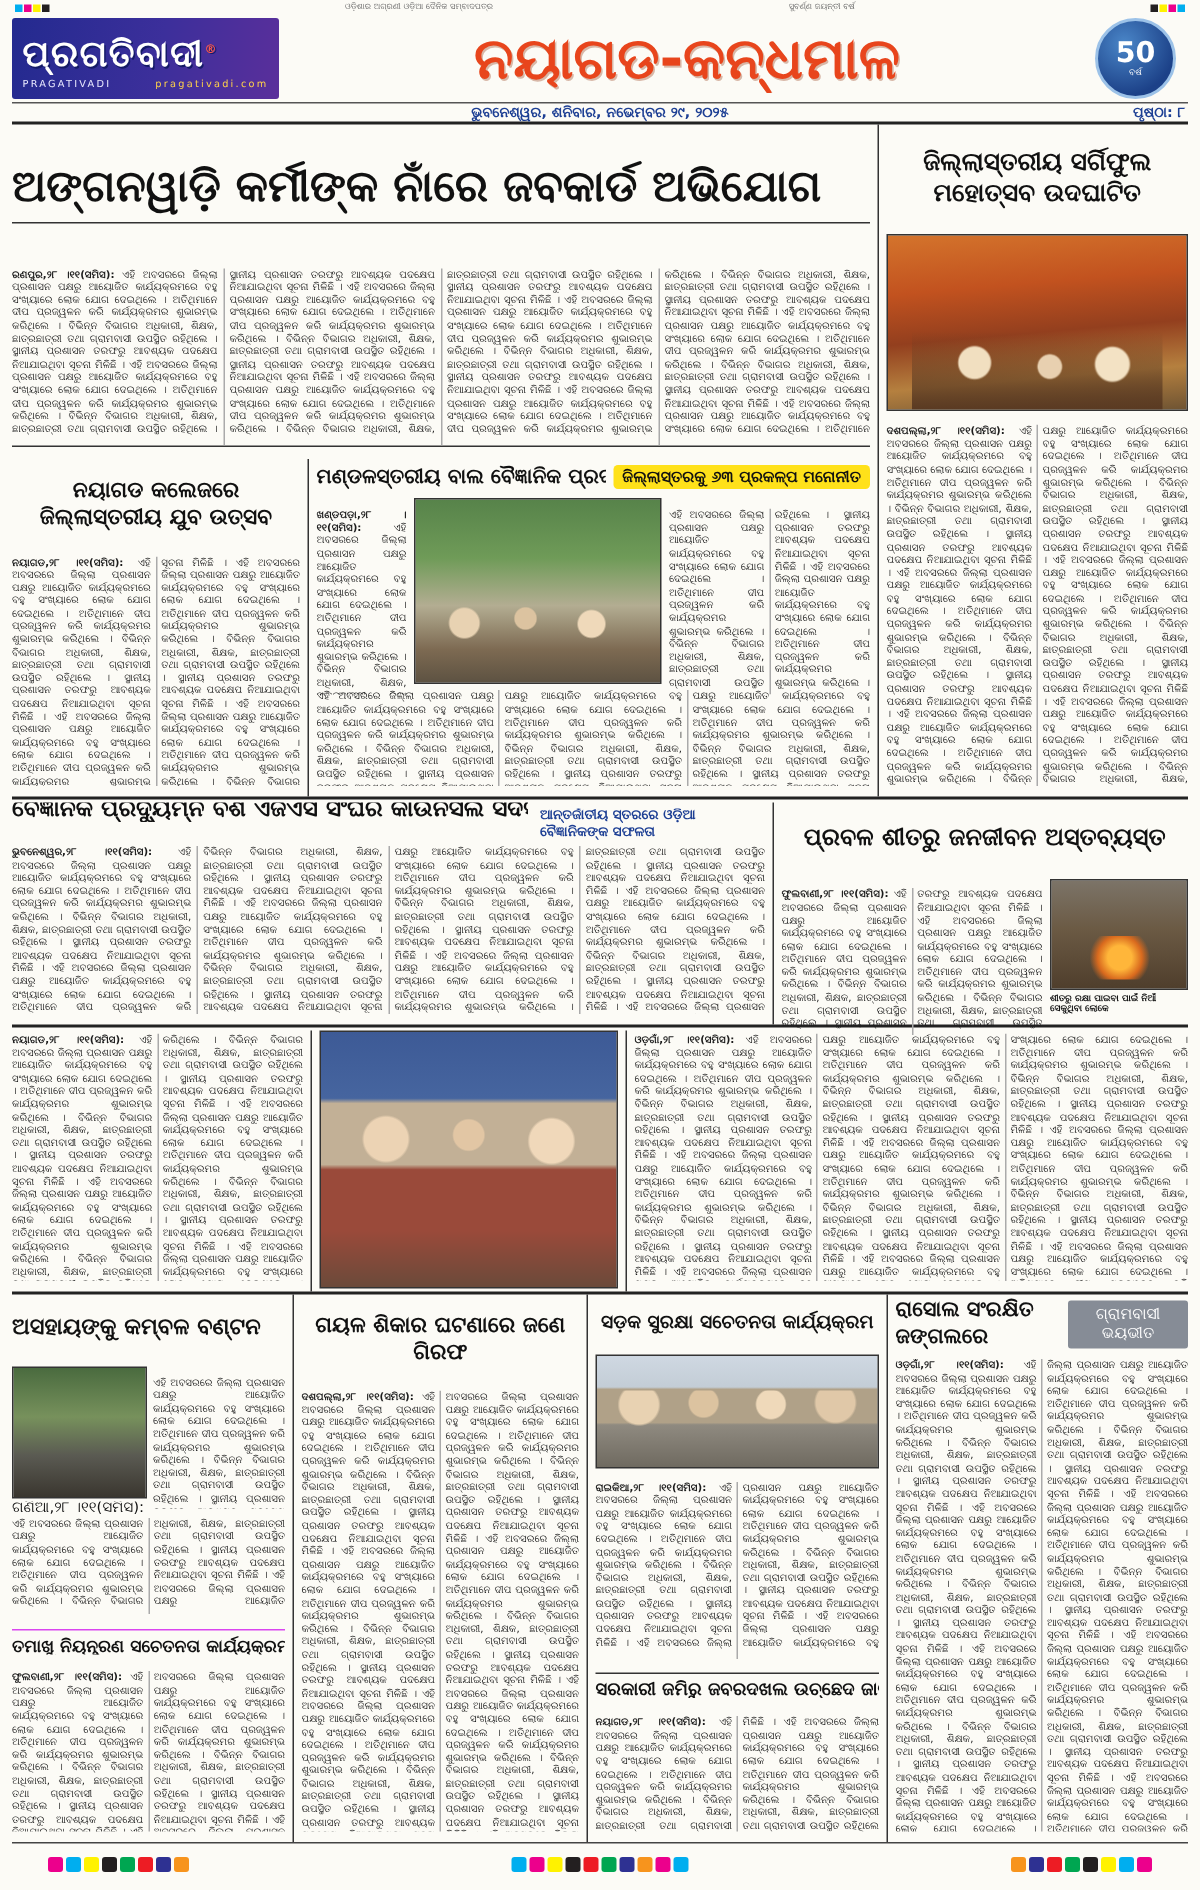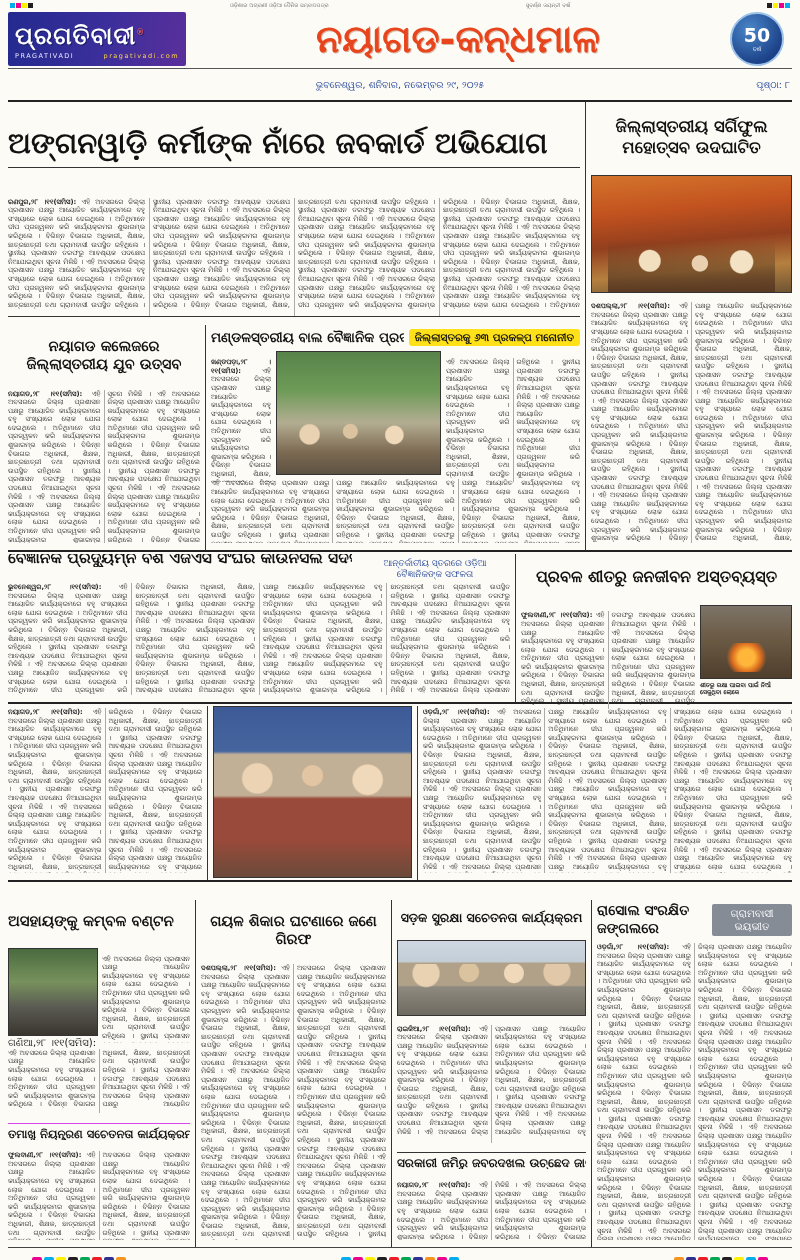--- a/index.html
+++ b/index.html
@@ -20,21 +20,21 @@
   .logo-sub{display:flex;justify-content:space-between;font-size:6.5px;letter-spacing:1.5px;margin-top:2px}
   .logo-latin{color:#e9e9ff}
   .logo-site{color:#ffd24a}
   .edition{flex:1;text-align:center;font-size:38px;line-height:46px;font-weight:800;color:#e8451c;text-shadow:1px 1px 0 #d8b8a8;overflow:hidden;white-space:nowrap}
   .anniv{width:62px;display:flex;justify-content:flex-start;flex:none}
   .anniv-circle{width:54px;height:54px;border-radius:50%;background:radial-gradient(circle at 35% 30%,#4a86c8,#1c4188 72%);border:2px solid #9cc2e8;color:#fff;display:flex;flex-direction:column;align-items:center;justify-content:center}
   .anniv-num{font-size:19px;font-weight:800;line-height:19px}
   .anniv-word{font-size:6px;line-height:8px}
 
   
-  .datebar{height:34px;border-top:1px solid #555;border-bottom:2px solid #222;display:flex;align-items:center;position:relative;color:#1d3f94;font-weight:normal;font-size:9.5px}
+  .datebar{height:15px;border-top:1px solid #555;border-bottom:2px solid #222;display:flex;align-items:center;position:relative;color:#1d3f94;font-weight:bold;font-size:9.5px}
   .date-text{margin:0 auto}
   .page-no{position:absolute;right:2px}
 
   
   .bt{font-size:6.8px;line-height:8.6px;text-align:justify;color:#1c1c1c;overflow:hidden;word-break:break-word}
   .c2{column-count:2;column-gap:7px;column-rule:1px solid #aaa}
   .c3{column-count:3;column-gap:7px;column-rule:1px solid #aaa}
   .c4{column-count:4;column-gap:8px;column-rule:1px solid #aaa}
   .dl{font-weight:bold}
   .caption{font-size:10px;line-height:9px;font-weight:normal;overflow:hidden}
@@ -60,41 +60,41 @@
   .sci-bottom{flex:1;margin-top:4px;min-height:0}
   .r1-right{flex:1;padding-left:5px;display:flex;flex-direction:column;min-width:0}
   .fest-headline{font-size:16.5px;line-height:21px;font-weight:800;text-align:center;height:45px;overflow:hidden}
   .fest-photo{height:118px;margin:1px 0 2px}
   .fest-body{flex:1;min-height:0}
 
   .row2{height:152px;border-bottom:2px solid #222;padding-top:2px}
   .sci2{width:508px;border-right:1px solid #333;padding-right:5px;flex:none;display:flex;flex-direction:column}
   .sci2-headrow{display:flex;align-items:flex-end;gap:8px;height:26px;overflow:hidden}
   .sci2-headline{flex:1;font-size:15.5px;font-weight:800;white-space:nowrap;overflow:hidden}
-  .kicker{color:#1d3f94;font-weight:400;font-size:9px;line-height:11px;width:150px;flex:none;text-align:center;overflow:hidden;max-height:24px}
+  .kicker{color:#1d3f94;font-weight:700;font-size:9px;line-height:11px;width:150px;flex:none;overflow:hidden;max-height:24px}
   .sci2-body{flex:1;margin-top:3px;min-height:0}
   .winter{flex:1;padding-left:5px;display:flex;flex-direction:column;min-width:0}
   .winter-headline{font-size:16px;font-weight:800;height:22px;overflow:hidden;white-space:nowrap;text-align:center}
   .winter-main{display:flex;gap:5px;flex:1;min-height:0;margin-top:2px}
   .winter-body{flex:1;min-width:0;height:100%}
   .winter-side{width:92px;flex:none;display:flex;flex-direction:column}
   .winter-photo{height:74px}
   .winter-cap{font-size:6px;line-height:7.5px;font-weight:bold;margin-top:2px;overflow:hidden;flex:1}
 
   .row3{height:178px;border-bottom:2px solid #222;padding-top:2px}
   .docaward{width:200px;border-right:1px solid #333;padding-right:5px;flex:none;display:flex;flex-direction:column}
   .doc-headline{font-size:12.5px;line-height:16px;font-weight:800;height:34px;overflow:hidden;text-align:center}
   .doc-body{flex:1;margin-top:2px;min-height:0}
   .award-photo-wrap{width:210px;flex:none;border-right:1px solid #333;padding:0 5px 2px 5px}
   .award-photo{width:100%;height:100%}
   .anm{flex:1;padding-left:5px;display:flex;flex-direction:column;min-width:0}
   .anm-headline{font-size:16.5px;font-weight:800;height:25px;overflow:hidden;white-space:nowrap;text-align:center}
   .anm-body{flex:1;margin-top:2px;min-height:0}
 
-  .row4{height:366px;border-bottom:1px solid #444;padding-top:18px}
+  .row4{height:366px;border-bottom:1px solid #444;padding-top:0}
   .colA{width:188px;border-right:1px solid #333;padding-right:5px;flex:none;display:flex;flex-direction:column}
   .blk-headline{font-size:15px;font-weight:800;height:21px;overflow:hidden;white-space:nowrap}
   .blk-row{display:flex;gap:4px;height:88px;margin-top:2px}
   .blk-photo{width:90px;flex:none;height:100%}
   .blk-side{flex:1;min-width:0;height:100%}
   .blk-cap{margin-top:2px;height:10px}
   .blk-body{height:64px;margin-top:1px}
   .tob-headline{font-size:11.5px;font-weight:700;height:17px;overflow:hidden;white-space:nowrap;margin-top:3px;border-top:1px solid #d946ef;padding-top:3px}
   .tob-body{flex:1;margin-top:2px;min-height:0}
   .colB{width:196px;border-right:1px solid #333;padding:0 5px;flex:none;display:flex;flex-direction:column}

